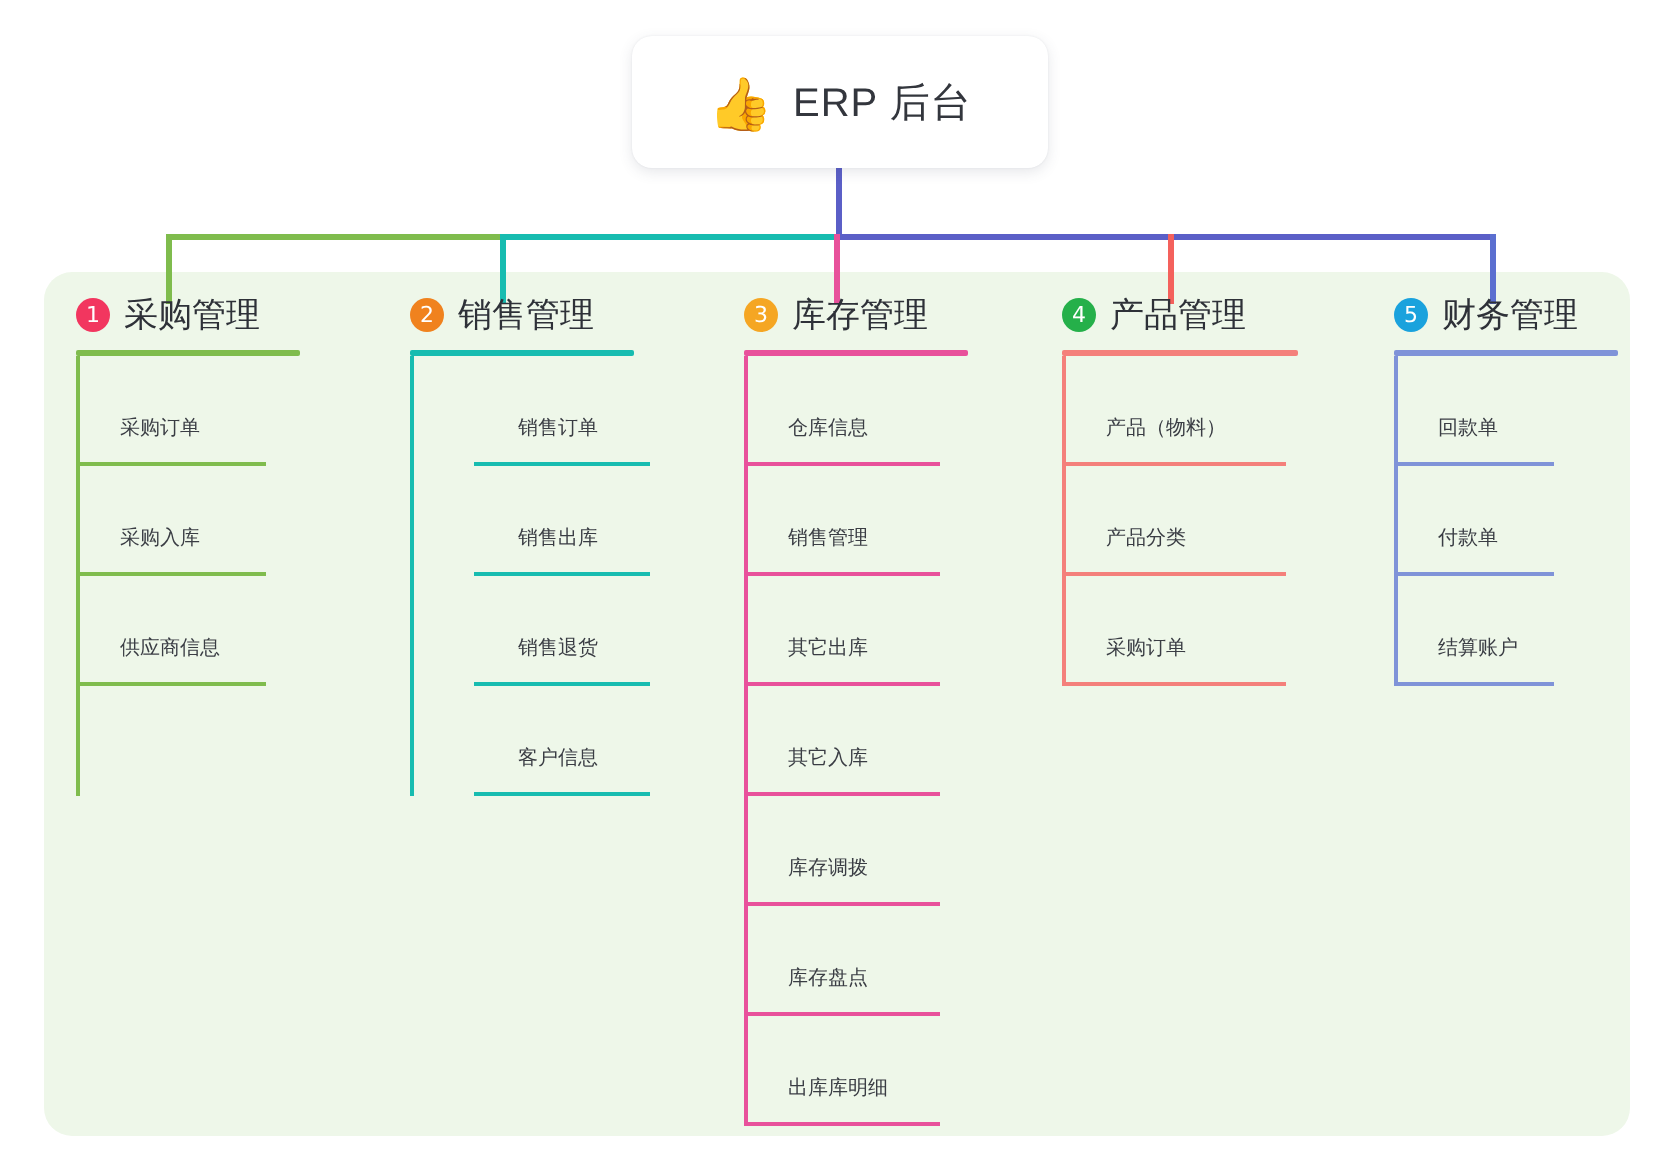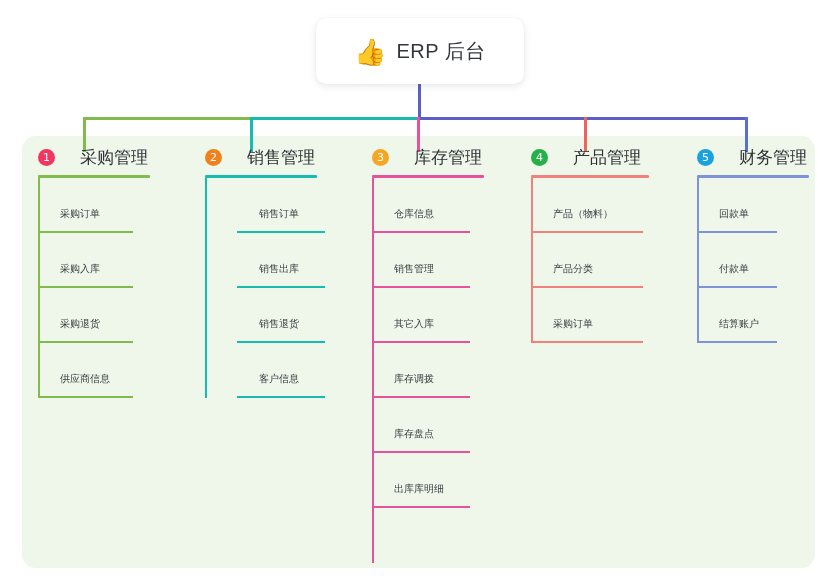--- a/index.html
+++ b/index.html
@@ -87,21 +87,20 @@
     color: #ffffff;
     font-size: 11px;
     line-height: 17px;
     text-align: center;
     font-family: "DejaVu Sans", sans-serif;
     flex: 0 0 auto;
   }
   .col-title {
     font-size: 17px;
     color: #2e3138;
-    margin-left: 18px;
   }
   .head-rule {
     height: 3px;
     margin-top: 6px;
     border-radius: 1px;
   }
   
   .items {
     position: relative;
     margin-top: 0;
@@ -170,24 +169,20 @@
           <div class="stem" style="height: 220px; background: rgb(127, 188, 77);"></div>
           <div class="item">
             <span class="item-label">采购订单</span>
             <div class="item-rule" style="width: 95px; background: rgb(127, 188, 77);"></div>
           </div>
           <div class="item">
             <span class="item-label">采购入库</span>
             <div class="item-rule" style="width: 95px; background: rgb(127, 188, 77);"></div>
           </div>
           <div class="item">
-            <span class="item-label">采购退货</span>
-            <div class="item-rule" style="width: 95px; background: rgb(127, 188, 77);"></div>
-          </div>
-          <div class="item">
             <span class="item-label">供应商信息</span>
             <div class="item-rule" style="width: 95px; background: rgb(127, 188, 77);"></div>
           </div>
         </div>
       </div>
       <div class="column" style="left: 205px;">
         <div class="col-head">
           <span class="badge" style="background: rgb(240, 130, 30);">2</span>
           <span class="col-title">销售管理</span>
         </div>
@@ -222,20 +217,24 @@
           <div class="stem" style="height: 385px; background: rgb(232, 81, 155);"></div>
           <div class="item">
             <span class="item-label">仓库信息</span>
             <div class="item-rule" style="width: 98px; background: rgb(232, 81, 155);"></div>
           </div>
           <div class="item">
             <span class="item-label">销售管理</span>
             <div class="item-rule" style="width: 98px; background: rgb(232, 81, 155);"></div>
           </div>
           <div class="item">
+            <span class="item-label">其它出库</span>
+            <div class="item-rule" style="width: 98px; background: rgb(232, 81, 155);"></div>
+          </div>
+          <div class="item">
             <span class="item-label">其它入库</span>
             <div class="item-rule" style="width: 98px; background: rgb(232, 81, 155);"></div>
           </div>
           <div class="item">
             <span class="item-label">库存调拨</span>
             <div class="item-rule" style="width: 98px; background: rgb(232, 81, 155);"></div>
           </div>
           <div class="item">
             <span class="item-label">库存盘点</span>
             <div class="item-rule" style="width: 98px; background: rgb(232, 81, 155);"></div>

